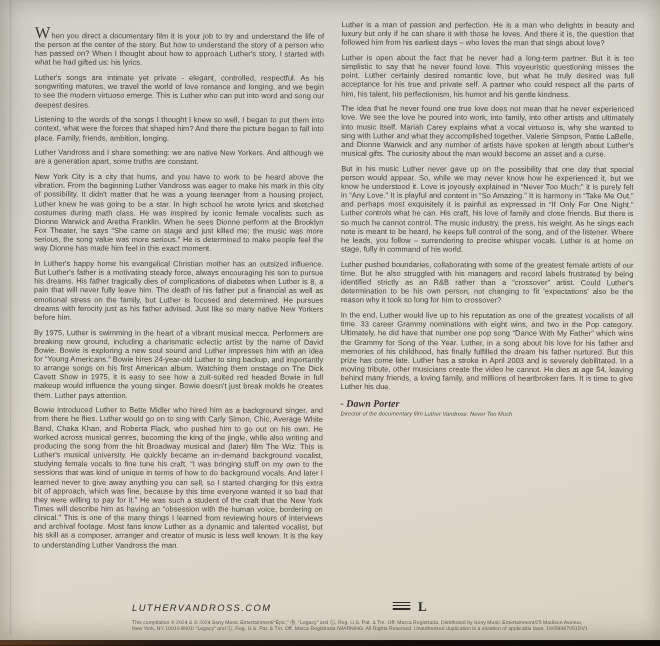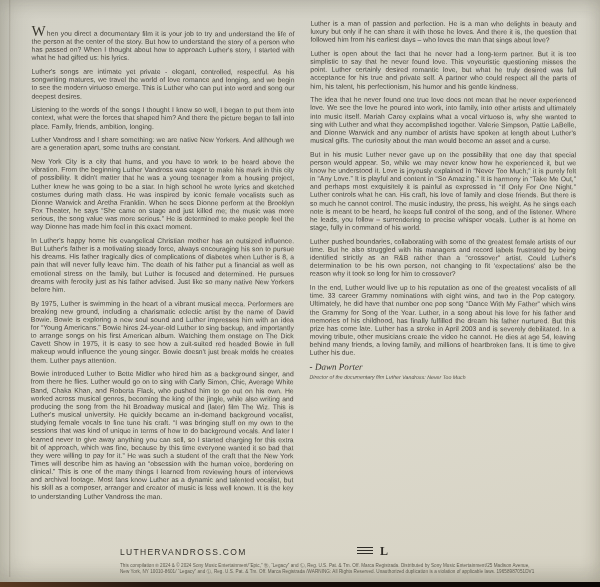--- a/index.html
+++ b/index.html
@@ -38,39 +38,40 @@
   .col-left p:first-of-type::first-letter {
     font-family: "Liberation Serif", serif;
     font-size: 15px;
     line-height: 8px;
     padding-right: 1px;
     color: #3a382f;
   }
   .sig-name {
     font-family: "Liberation Serif", serif;
     font-style: italic;
-    font-weight: normal;
+    font-weight: bold;
     font-size: 9px;
     color: #34322b;
     margin-top: 3px;
     text-align: left;
   }
   .sig-title {
     font-style: italic;
     font-size: 5.2px;
     color: #4c4a41;
     margin-top: 1.5px;
     text-align: left;
   }
   .site {
     position: absolute;
     left: 120px; top: 547px;
     font-size: 8.5px;
     letter-spacing: 1.3px;
     color: #33312b;
+    font-style: italic;
   }
   .logos {
     position: absolute;
     left: 357px; top: 546px;
     display: flex;
     gap: 7px;
     align-items: center;
     height: 10px;
   }
   .sony-bars {

